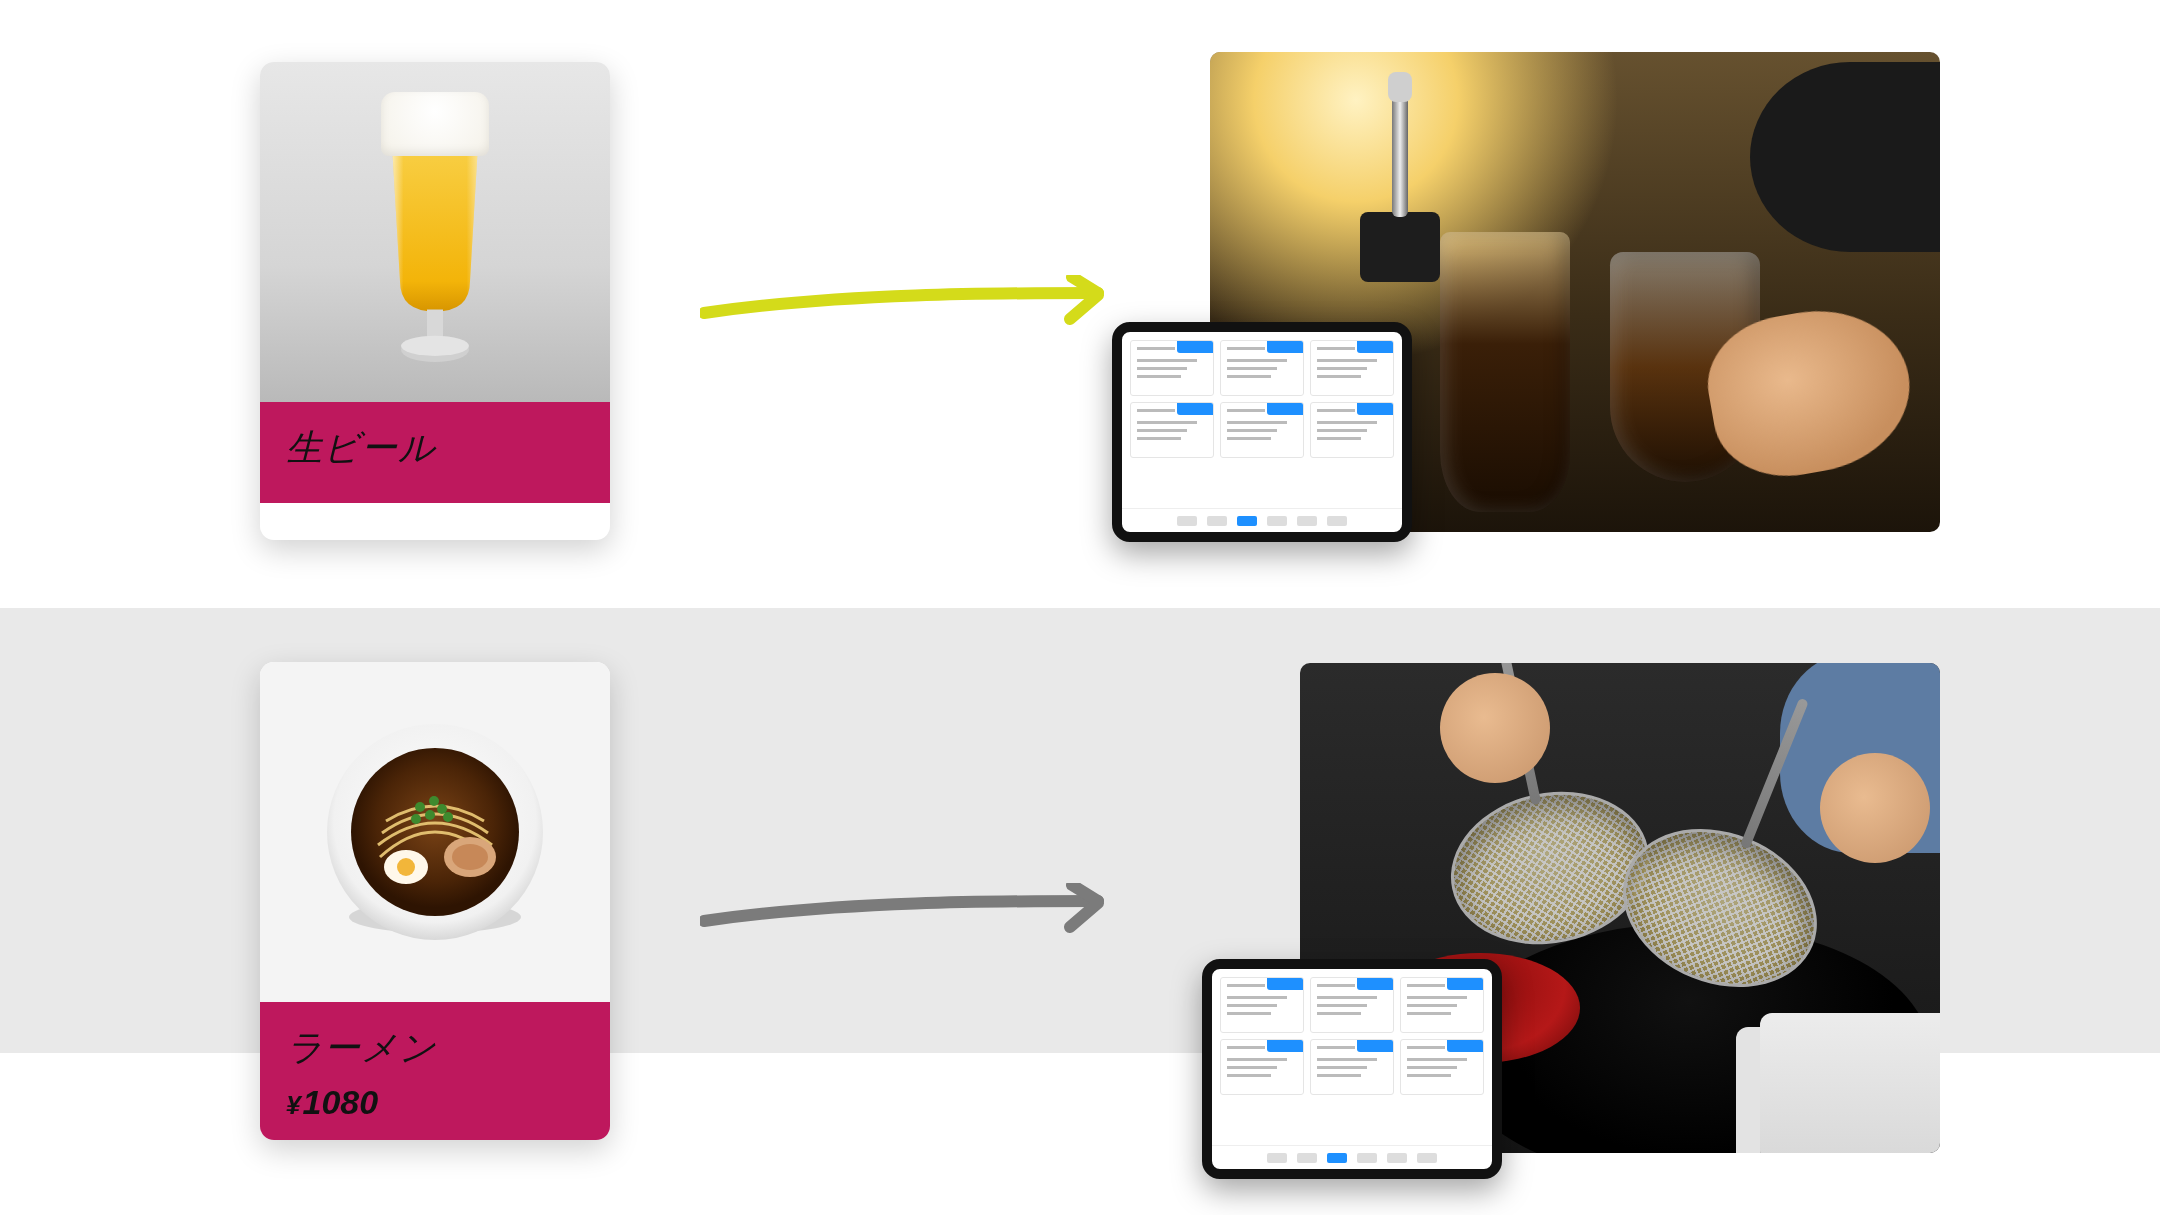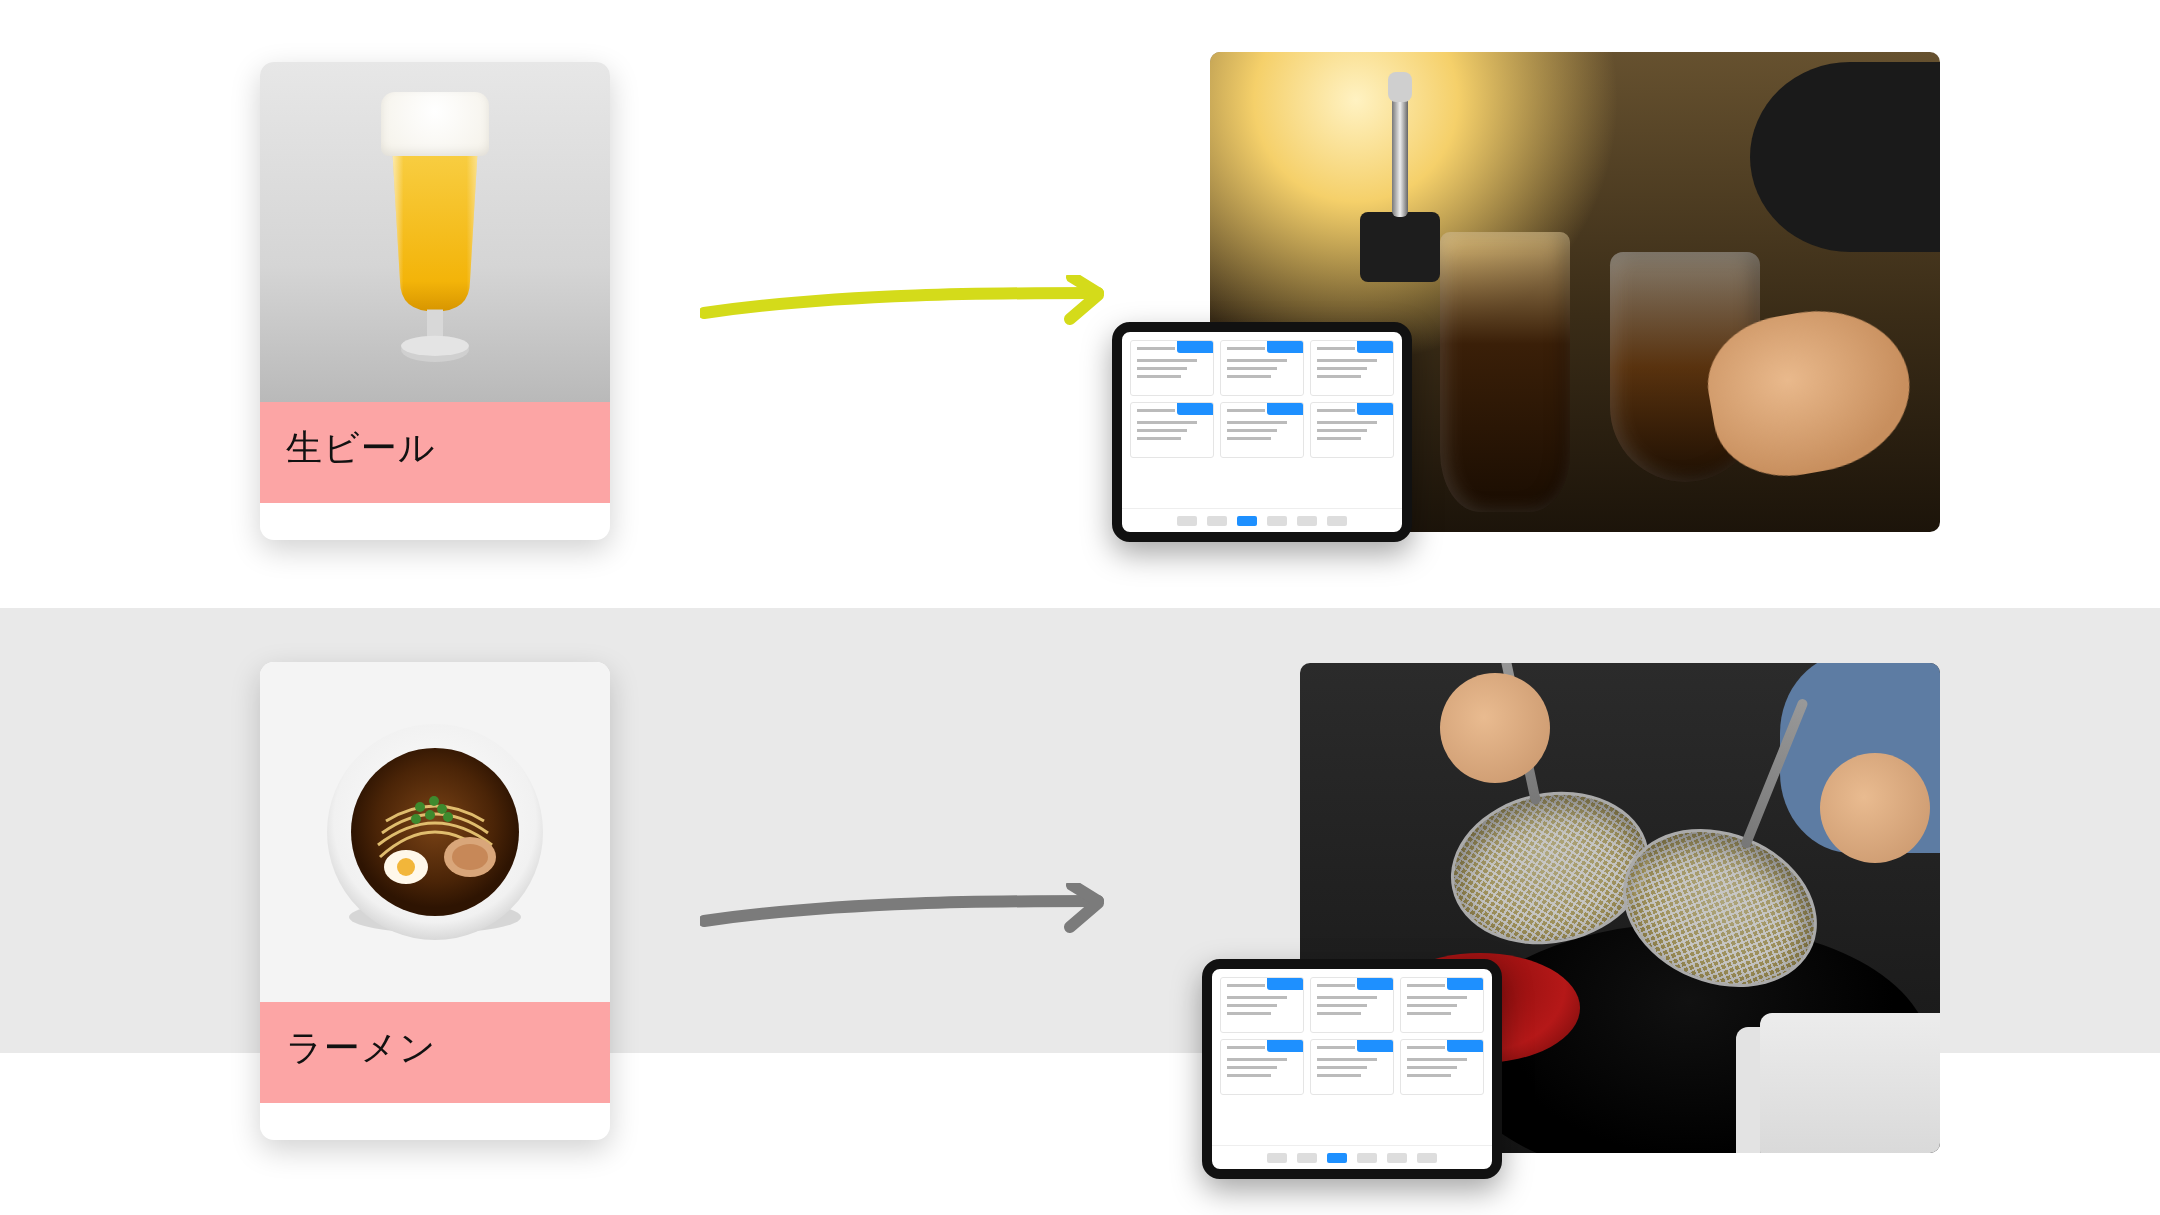--- a/index.html
+++ b/index.html
@@ -32,21 +32,21 @@
   .row-bottom .card { top: 54px; height: 478px; }
   .card-image {
     width: 100%;
     height: 340px;
     display: flex;
     align-items: center;
     justify-content: center;
   }
   .row-top .card-image { background: linear-gradient(180deg,#e7e7e7 0%, #d5d5d5 60%, #b9b9b9 100%); }
   .row-bottom .card-image { background: #f4f4f4; }
-  .card-body { padding: 22px 26px 20px 26px; background:#fca5a5; }
+  .card-body { padding: 22px 26px 20px 26px; background:#be185d;font-style:italic; }
   .card-title { font-size: 36px; font-weight: 500; color:#111; margin-bottom: 10px; letter-spacing: 1px; }
   .card-price { font-size: 34px; font-weight: 700; color:#111; }
   .yen { font-size: 26px; font-weight: 700; margin-right: 2px; }
 
   
   .arrow {
     position: absolute;
     left: 700px;
     width: 440px;
     height: 50px;
@@ -422,20 +422,23 @@
             <circle cx="100" cy="90" r="5"></circle>
             <circle cx="114" cy="84" r="5"></circle>
             <circle cx="128" cy="100" r="5"></circle>
             <circle cx="96" cy="102" r="5"></circle>
           </g>
         </svg>
       </div>
     </div>
     <div class="card-body">
       <div class="card-title">ラーメン</div>
+      <div class="card-price">
+        <span class="yen">¥</span><span>1080</span>
+      </div>
     </div>
   </div>
 
   <div class="arrow">
     <svg viewBox="0 0 440 50">
       <path d="M4 38 C 140 18, 300 18, 398 18" stroke="#7b7b7b" stroke-width="12" fill="none" stroke-linecap="round"></path>
       <path d="M398 18 L372 2 M398 20 L370 44" stroke="#7b7b7b" stroke-width="12" fill="none" stroke-linecap="round"></path>
     </svg>
   </div>
 

